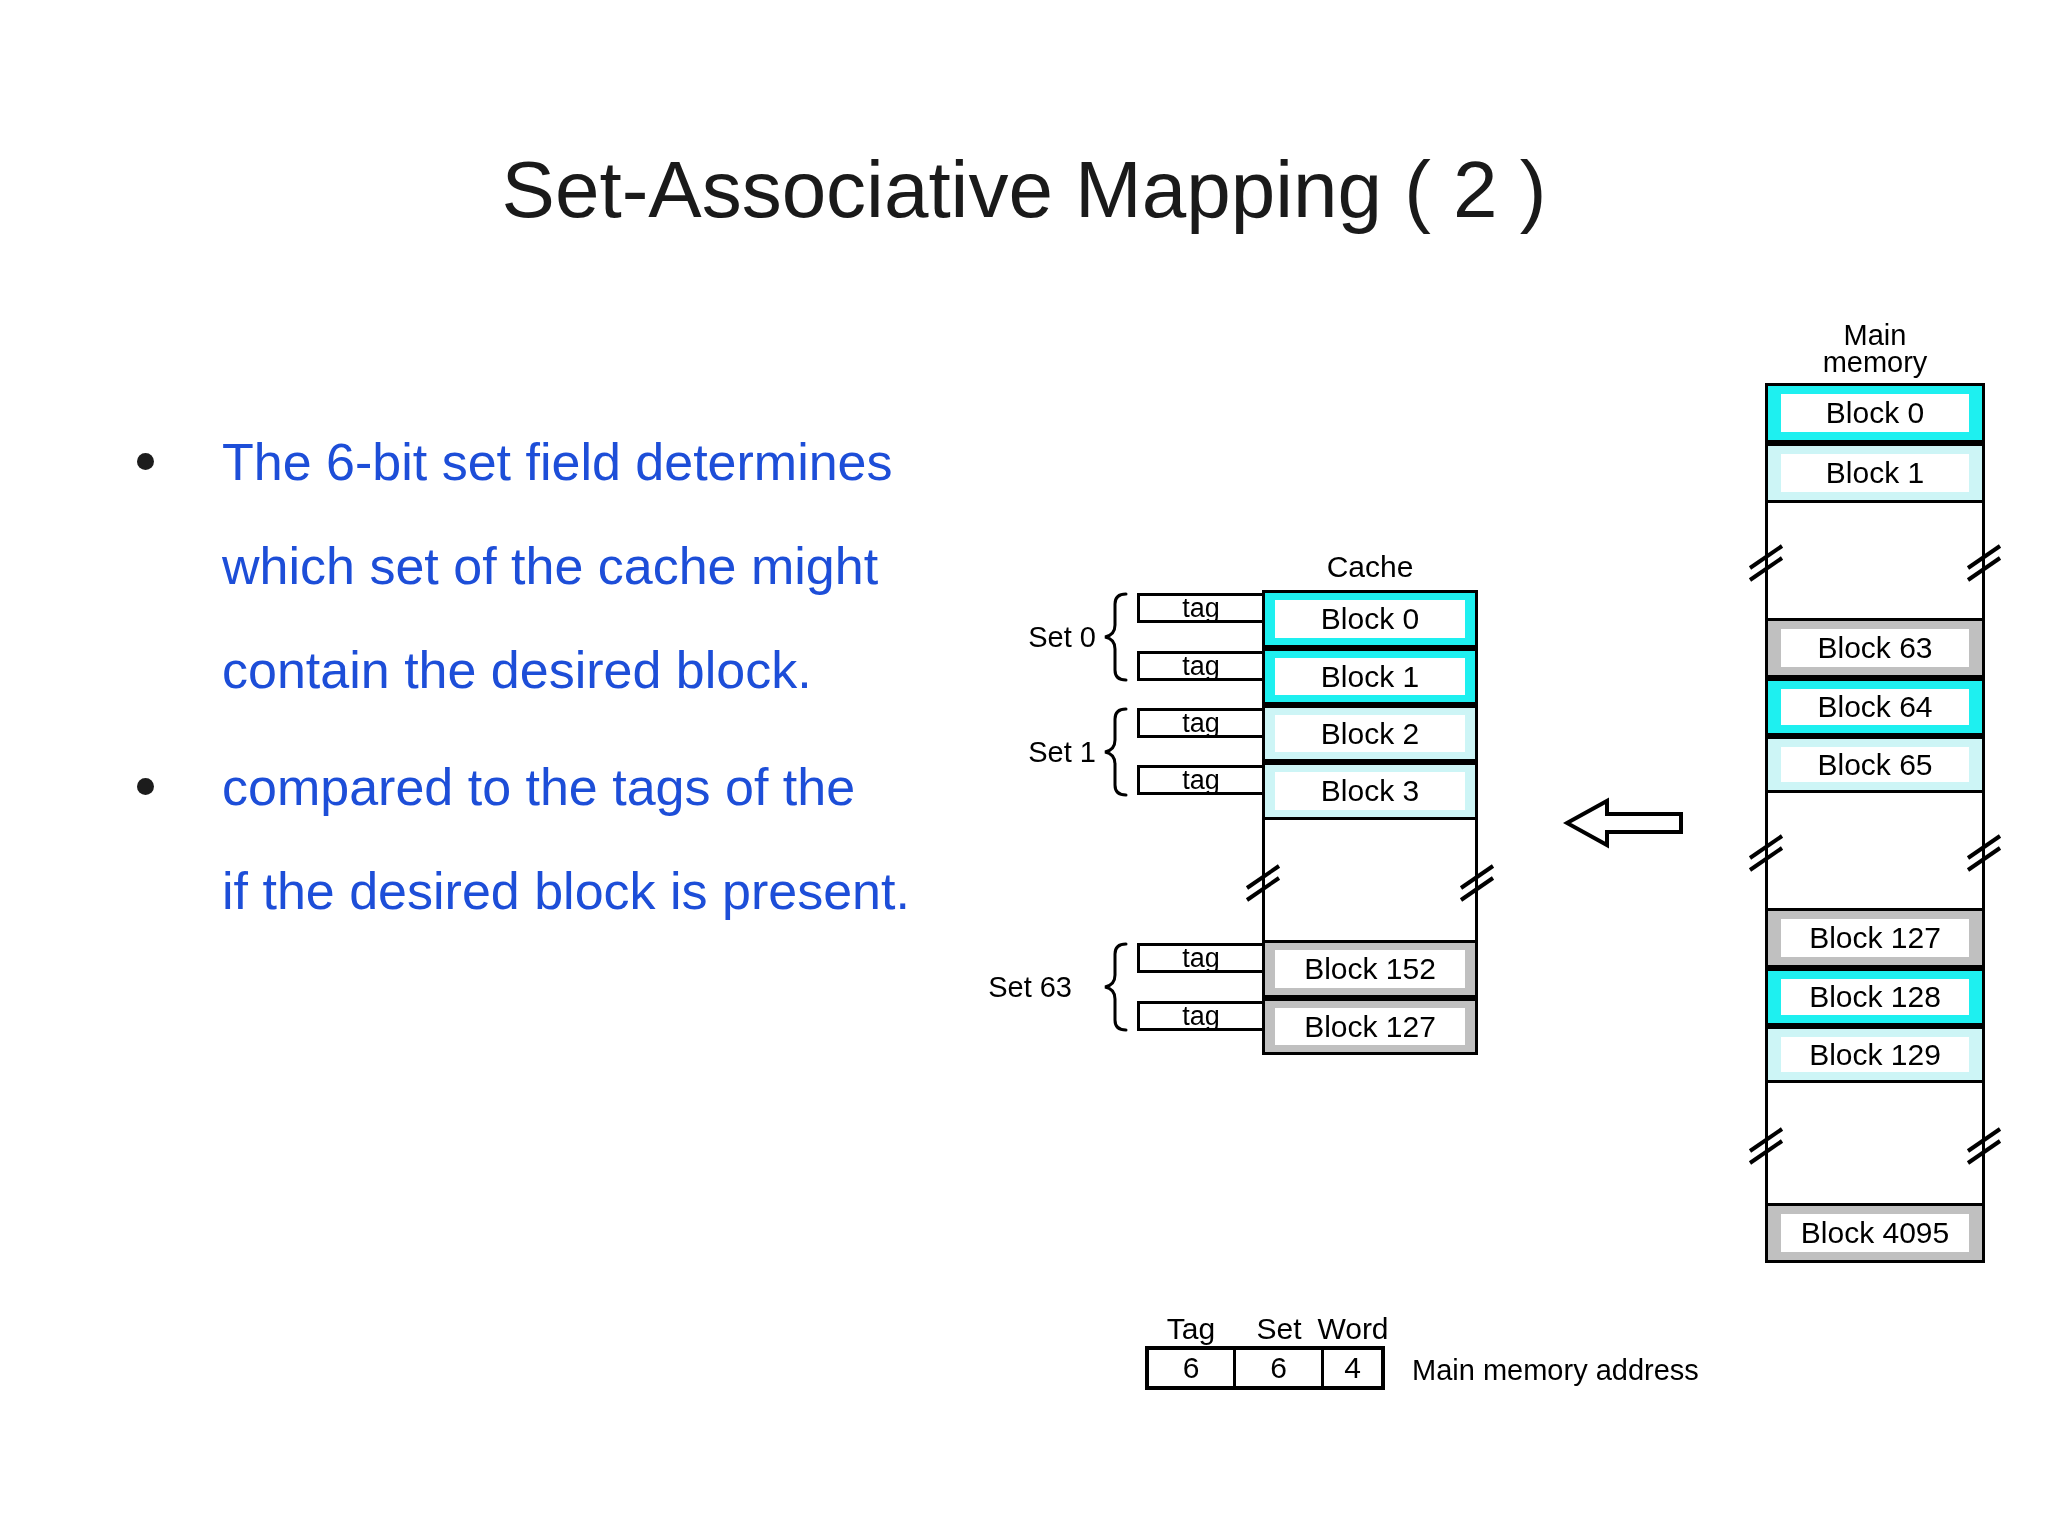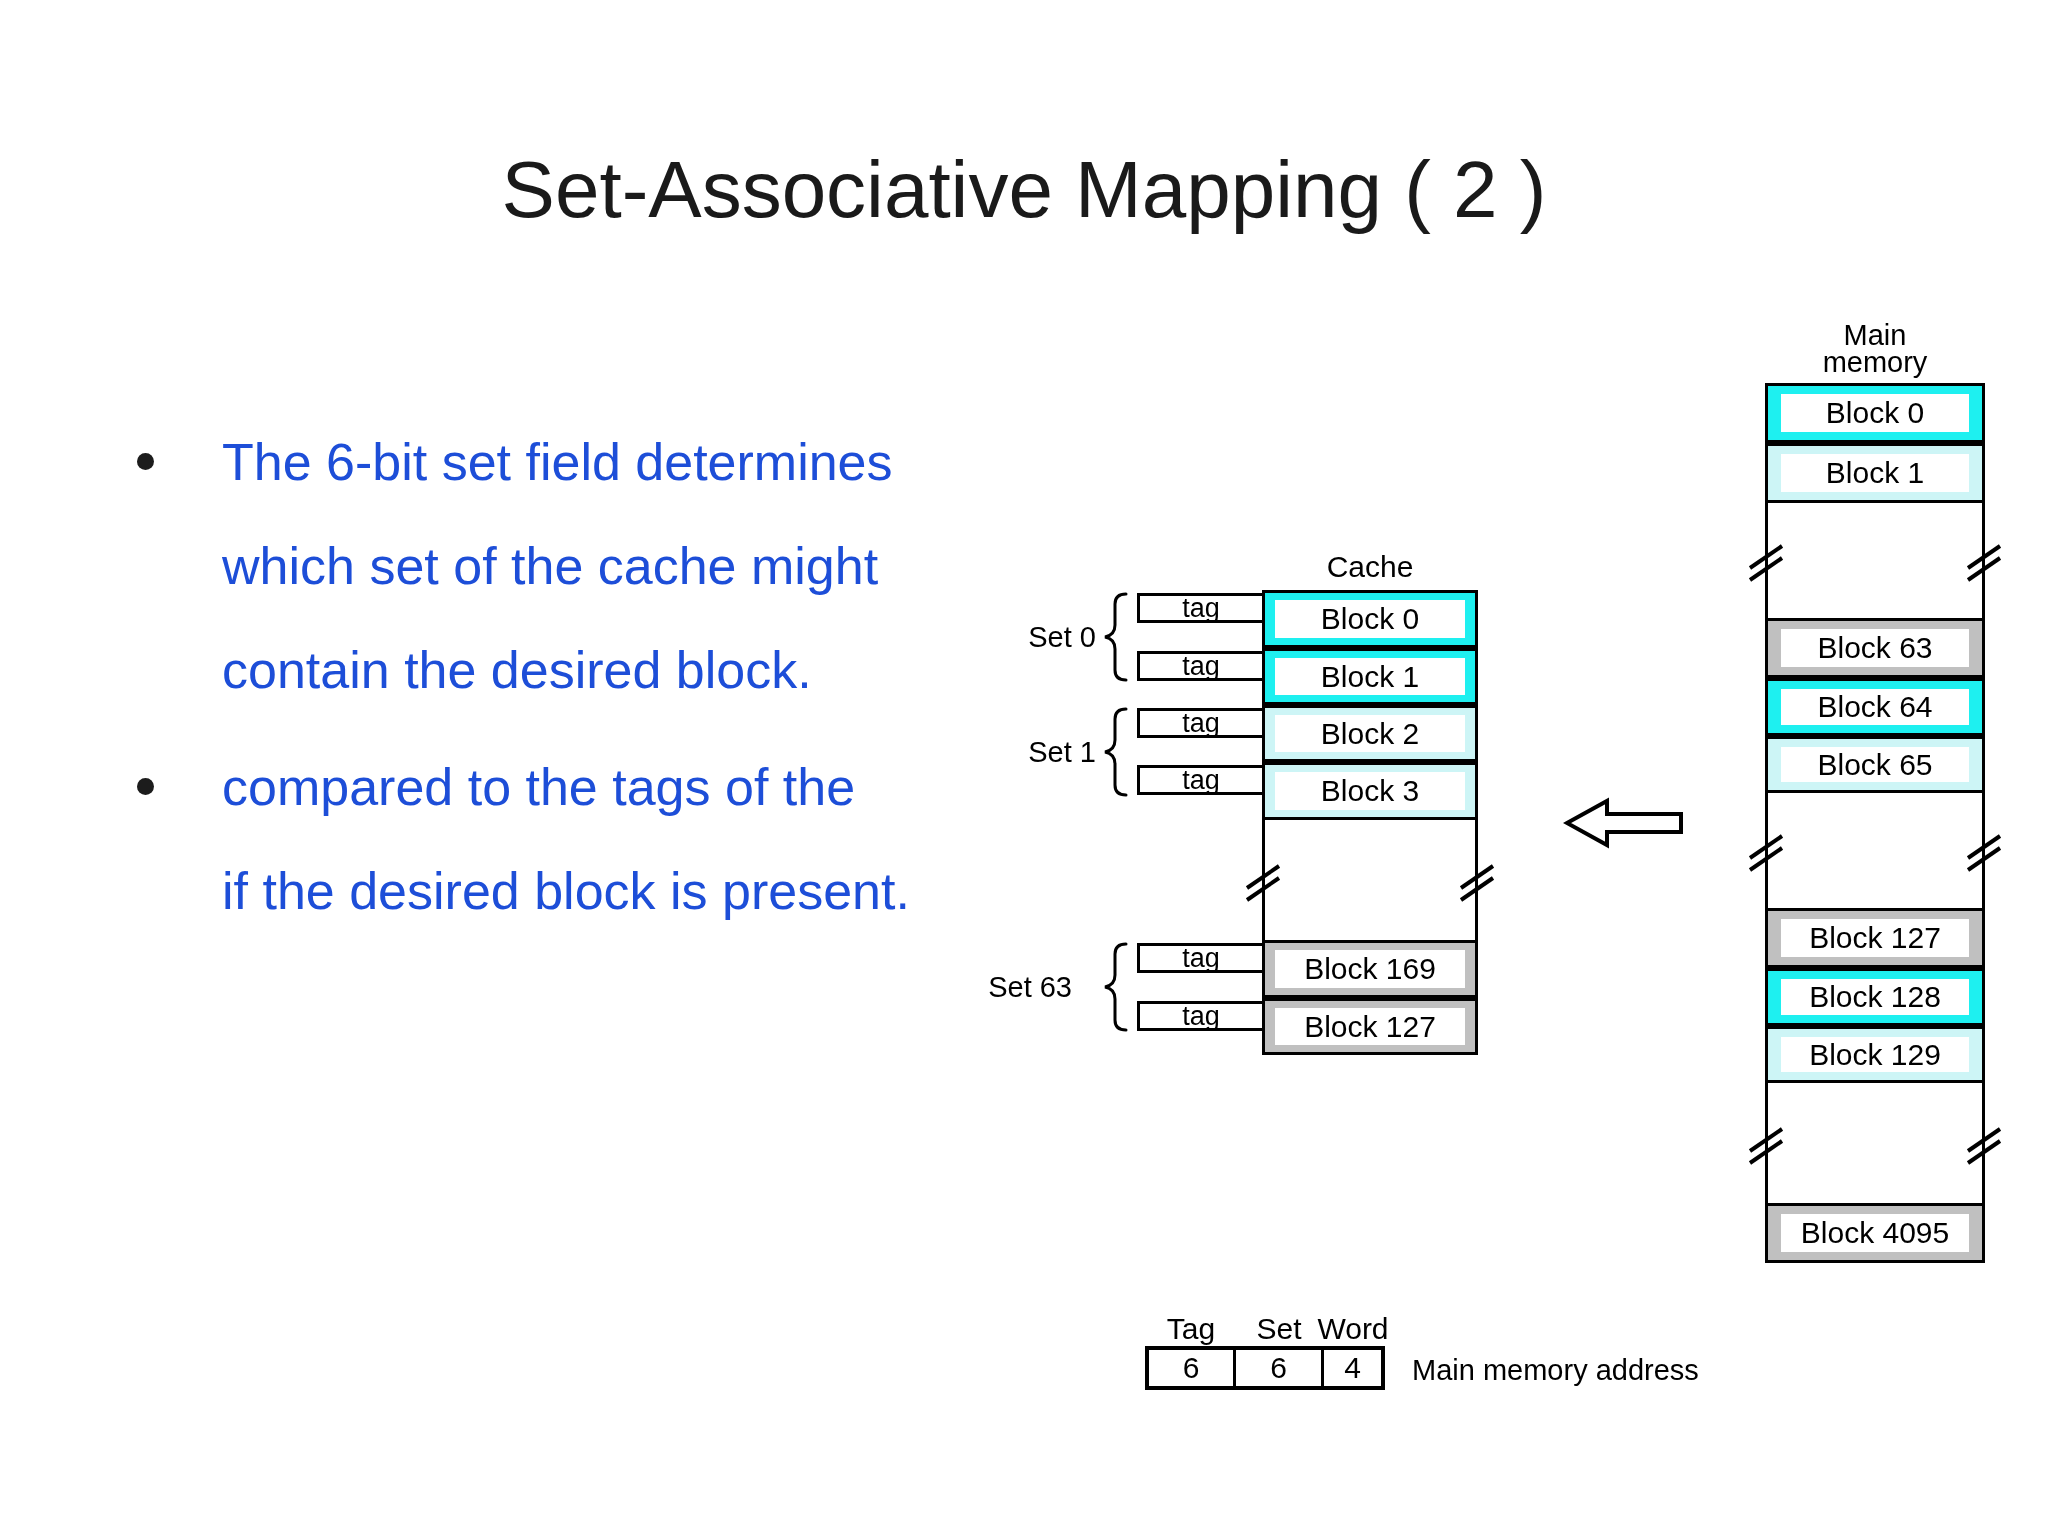--- a/index.html
+++ b/index.html
@@ -124,21 +124,21 @@
 <svg class="cut" style="left:1241px;top:858px;" viewBox="0 0 44 44">
   <line x1="6" y1="30" x2="38" y2="8"></line>
     <line x1="6" y1="42" x2="38" y2="20"></line>
   </svg>
 <svg class="cut" style="left:1455px;top:858px;" viewBox="0 0 44 44">
   <line x1="6" y1="30" x2="38" y2="8"></line>
     <line x1="6" y1="42" x2="38" y2="20"></line>
   </svg>
 
 <div class="row fill-gray" style="left:1262px;top:940px;width:216px;height:58px;">
-  <div class="inner">Block 169</div>
+  <div class="inner">Block 152</div>
   </div>
 <div class="row fill-gray" style="left:1262px;top:998px;width:216px;height:57px;">
   <div class="inner">Block 127</div>
   </div>
 
 <svg class="bigarrow" style="left:1563px;top:795px;" width="122" height="56" viewBox="0 0 122 56">
   <polygon points="4,28 44,6 44,19 118,19 118,37 44,37 44,50"></polygon>
 </svg>
 
 <div class="memtitle">

